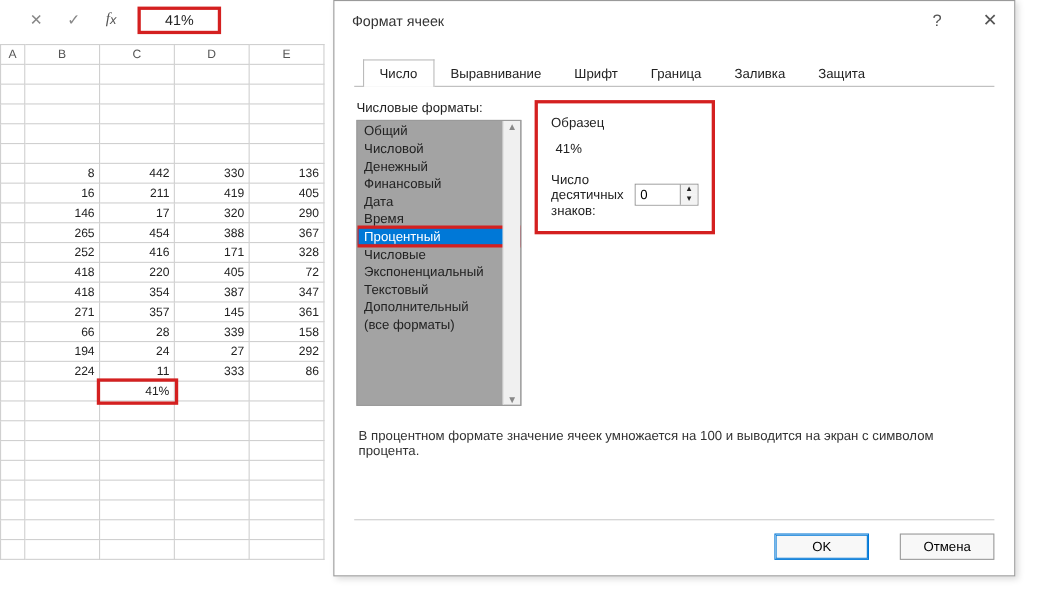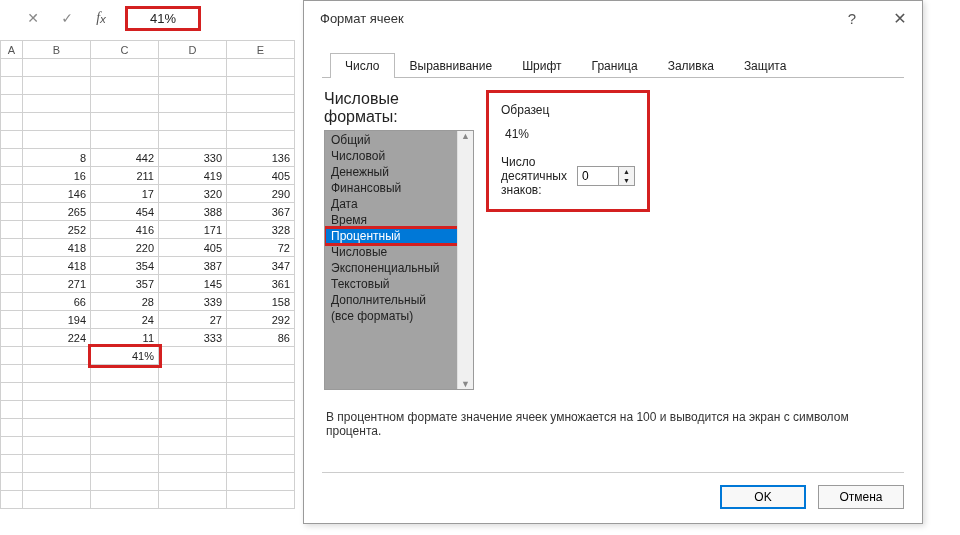--- a/index.html
+++ b/index.html
@@ -30,41 +30,41 @@
   .dlg-title-right { display: flex; align-items: center; gap: 28px; }
   .dlg-help, .dlg-close { font-size: 15px; color: #555; cursor: pointer; width: 20px; text-align: center; }
   .dlg-close { font-size: 16px; }
 
   .tabs { display: flex; border-bottom: 1px solid #bbb; margin: 18px 18px 0 18px; padding-left: 8px; }
   .tab { padding: 5px 14px; font-size: 12px; border: 1px solid transparent; border-bottom: none; cursor: pointer; position: relative; top: 1px; }
   .tab.active { border-color: #bbb; background: #fff; }
 
   .dlg-body { padding: 12px 20px 8px 20px; display: flex; gap: 12px; }
   .left-col { width: 150px; }
-  .label-above { font-size: 16px; margin-bottom: 4px; display: block; }
+  .label-above { font-size: 12px; margin-bottom: 4px; display: block; }
   .listbox { border: 1px solid #9a9a9a; height: 260px; background: #a3a3a3; font-size: 12px; position: relative; overflow: hidden; }
   .listbox-inner { padding: 1px 0; }
   .list-item { padding: 1px 6px; cursor: pointer; white-space: nowrap; }
   .list-item.sel { background: #0078d7; color: #fff; }
   .list-scroll { position: absolute; right: 0; top: 0; bottom: 0; width: 16px; background: #f0f0f0; border-left: 1px solid #e0e0e0; display:flex; flex-direction:column; justify-content:space-between; align-items:center; color:#888; font-size:9px; }
   .annot-listitem { outline: 3px solid #d42020; outline-offset: -1px; }
 
   .right-col { flex: 1; }
   .sample-group { border: 3px solid #d42020; padding: 10px 12px 12px 12px; width: 164px; }
   .sample-label { font-size: 12px; }
   .sample-val { margin: 10px 0 14px 4px; font-size: 12px; }
   .decimals-row { display: flex; align-items: center; gap: 0; }
   .spin-wrap { display: flex; border: 1px solid #9a9a9a; height: 20px; }
   .spin-input { width: 40px; border: none; padding: 0 4px; font-size: 12px; outline: none; }
   .spin-btns { display: flex; flex-direction: column; width: 16px; border-left: 1px solid #9a9a9a; }
   .spin-btn { flex: 1; font-size: 7px; line-height: 9px; text-align: center; background: #f3f3f3; cursor: pointer; }
 
   .hint { margin: 12px 22px 0 22px; font-size: 12px; color: #333; }
 
-  .dlg-buttons { position: absolute; bottom: 14px; right: 18px; left: 18px; border-top: 1px solid #ccc; padding-top: 12px; display: flex; justify-content: flex-end; gap: 12px; }
+  .dlg-buttons { position: absolute; bottom: 14px; right: 18px; left: 18px; border-top: 1px solid #ccc; padding-top: 12px; display: flex; justify-content: flex-end; gap: 28px; }
   .btn { width: 86px; height: 24px; border: 1px solid #9a9a9a; background: #f8f8f8; font-size: 12px; cursor: pointer; }
   .btn.primary { border: 1px solid #0078d7; box-shadow: 0 0 0 1px #0078d7 inset; }
 </style>
 </head>
 <body>
 
 <div class="formula-bar">
   <div class="fb-btn fb-x">✕</div>
   <div class="fb-btn fb-check">✓</div>
   <div class="fb-btn fb-fx">f<sub>x</sub></div>

